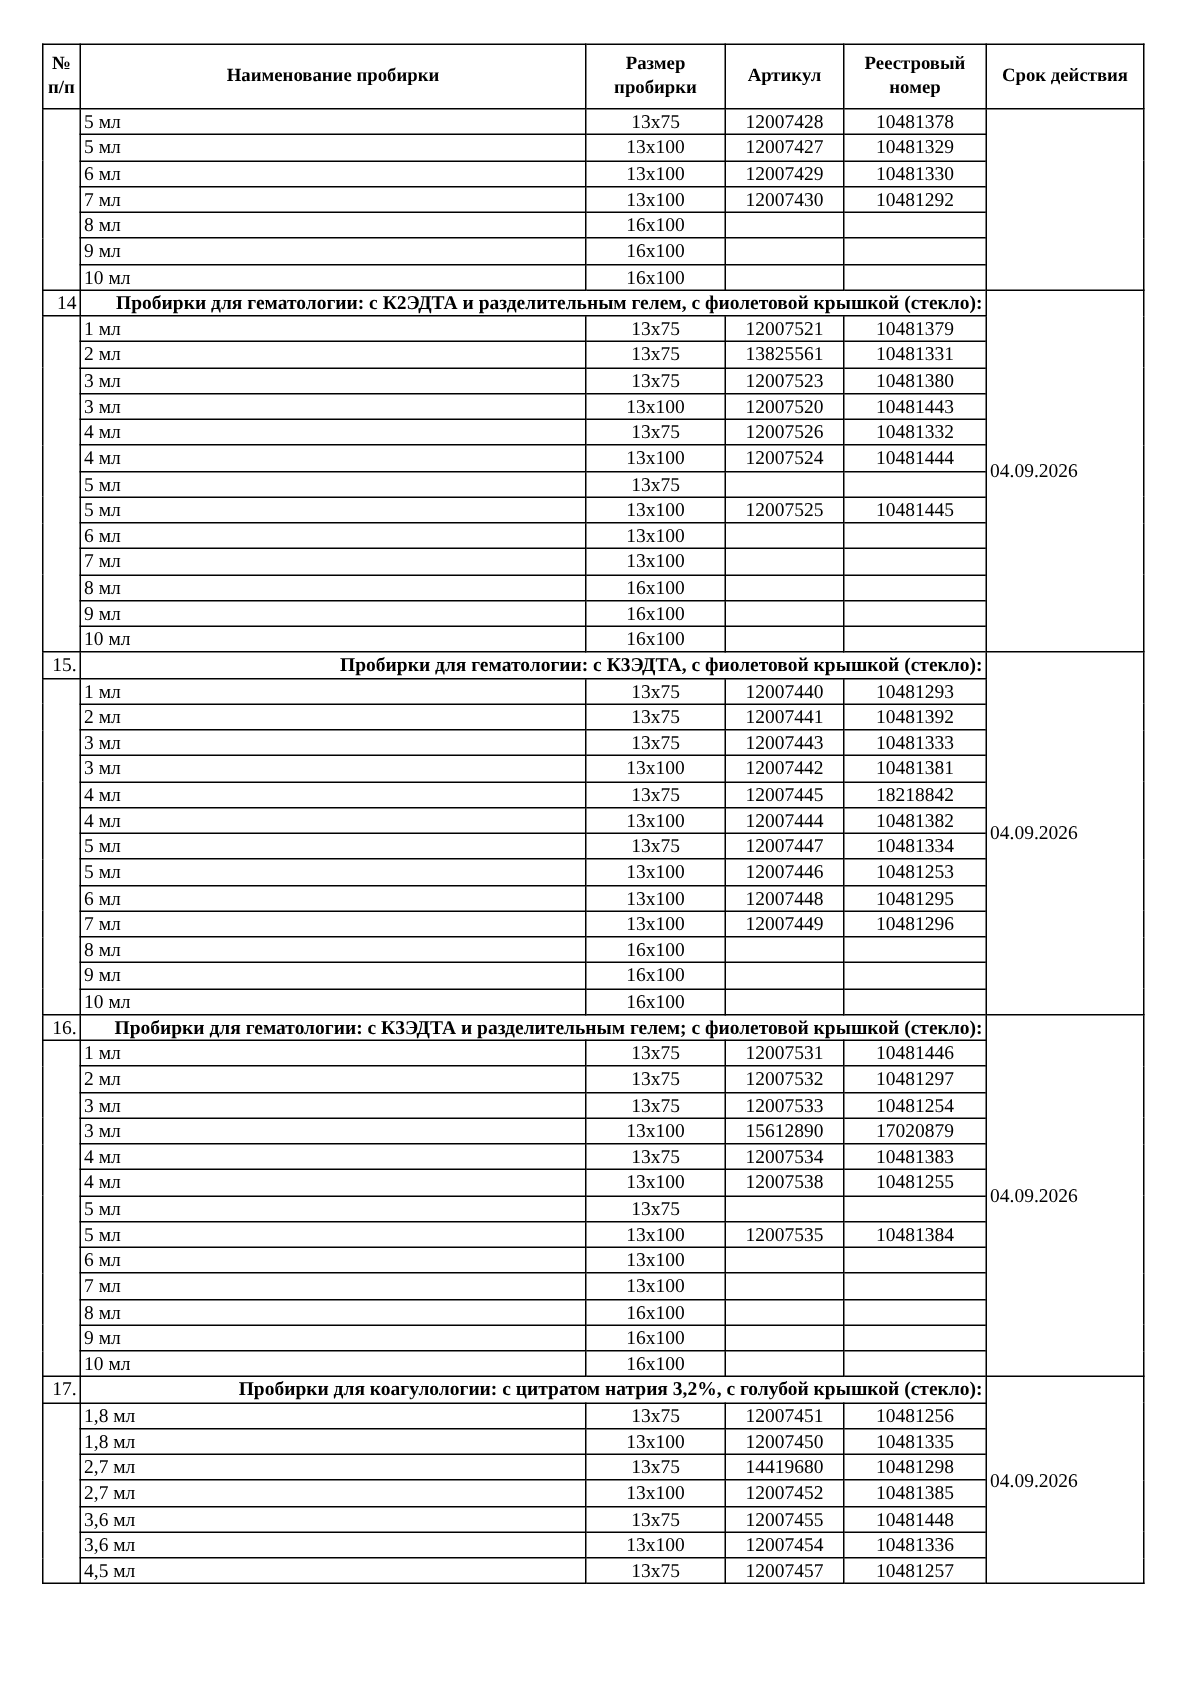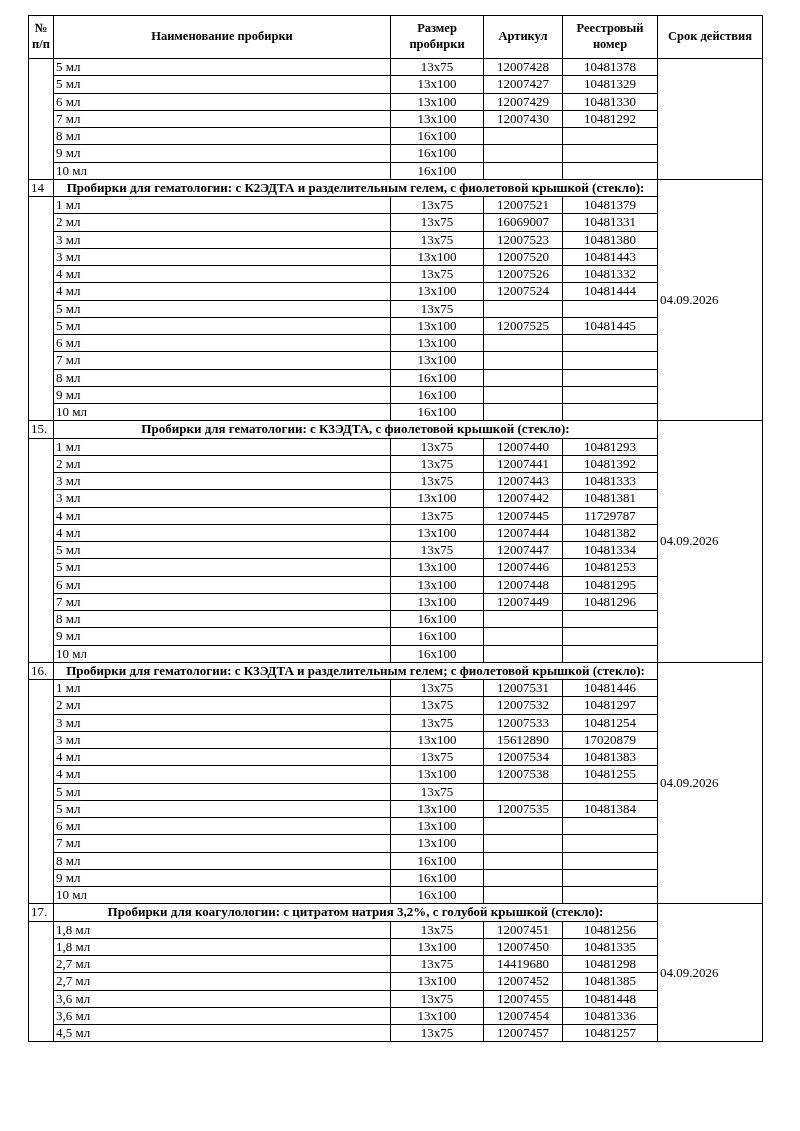--- a/index.html
+++ b/index.html
@@ -13,21 +13,21 @@
     width: 800px;
     height: 1131px;
     background: #ffffff;
     font-family: "Liberation Serif", "DejaVu Serif", serif;
     color: #000000;
     overflow: hidden;
   }
   table.doc-table {
     position: absolute;
     left: 28px;
-    top: 15px;
+    top: 29px;
     width: 734px;
     border-collapse: collapse;
     table-layout: fixed;
   }
   table.doc-table td, table.doc-table th {
     border: 1px solid #000000;
     font-size: 13px;
     line-height: 1.25;
     color: #000000;
     padding: 0 2px;
@@ -39,27 +39,27 @@
     text-align: center;
     font-size: 12.5px;
     padding: 3px 1px;
     height: 36px;
   }
   tr.data-row { height: 17px; }
   tr.data-row td { padding-top: 0; padding-bottom: 0; }
   td.cell-name { text-align: left; padding-left: 5px; }
   td.cell-center { text-align: center; }
   td.sec-num {
-    text-align: left;
+    text-align: right;
     font-size: 13px;
     padding: 1px;
   }
   td.sec-title {
     font-weight: bold;
-    text-align: center;
+    text-align: right;
     font-size: 13px;
     padding: 1px 4px;
     line-height: 1.3;
   }
   td.validity-cell {
     text-align: left;
     vertical-align: middle;
     font-size: 13px;
   }
   td.num-span { }
@@ -140,21 +140,21 @@
         <tr class="data-row">
           <td class="num-span" rowspan="13"></td>
           <td class="cell-name">1 мл</td>
           <td class="cell-center">13x75</td>
           <td class="cell-center">12007521</td>
           <td class="cell-center">10481379</td>
         </tr>
         <tr class="data-row">
           <td class="cell-name">2 мл</td>
           <td class="cell-center">13x75</td>
-          <td class="cell-center">16069007</td>
+          <td class="cell-center">13825561</td>
           <td class="cell-center">10481331</td>
         </tr>
         <tr class="data-row">
           <td class="cell-name">3 мл</td>
           <td class="cell-center">13x75</td>
           <td class="cell-center">12007523</td>
           <td class="cell-center">10481380</td>
         </tr>
         <tr class="data-row">
           <td class="cell-name">3 мл</td>
@@ -243,21 +243,21 @@
         <tr class="data-row">
           <td class="cell-name">3 мл</td>
           <td class="cell-center">13x100</td>
           <td class="cell-center">12007442</td>
           <td class="cell-center">10481381</td>
         </tr>
         <tr class="data-row">
           <td class="cell-name">4 мл</td>
           <td class="cell-center">13x75</td>
           <td class="cell-center">12007445</td>
-          <td class="cell-center">11729787</td>
+          <td class="cell-center">18218842</td>
         </tr>
         <tr class="data-row">
           <td class="cell-name">4 мл</td>
           <td class="cell-center">13x100</td>
           <td class="cell-center">12007444</td>
           <td class="cell-center">10481382</td>
         </tr>
         <tr class="data-row">
           <td class="cell-name">5 мл</td>
           <td class="cell-center">13x75</td>

